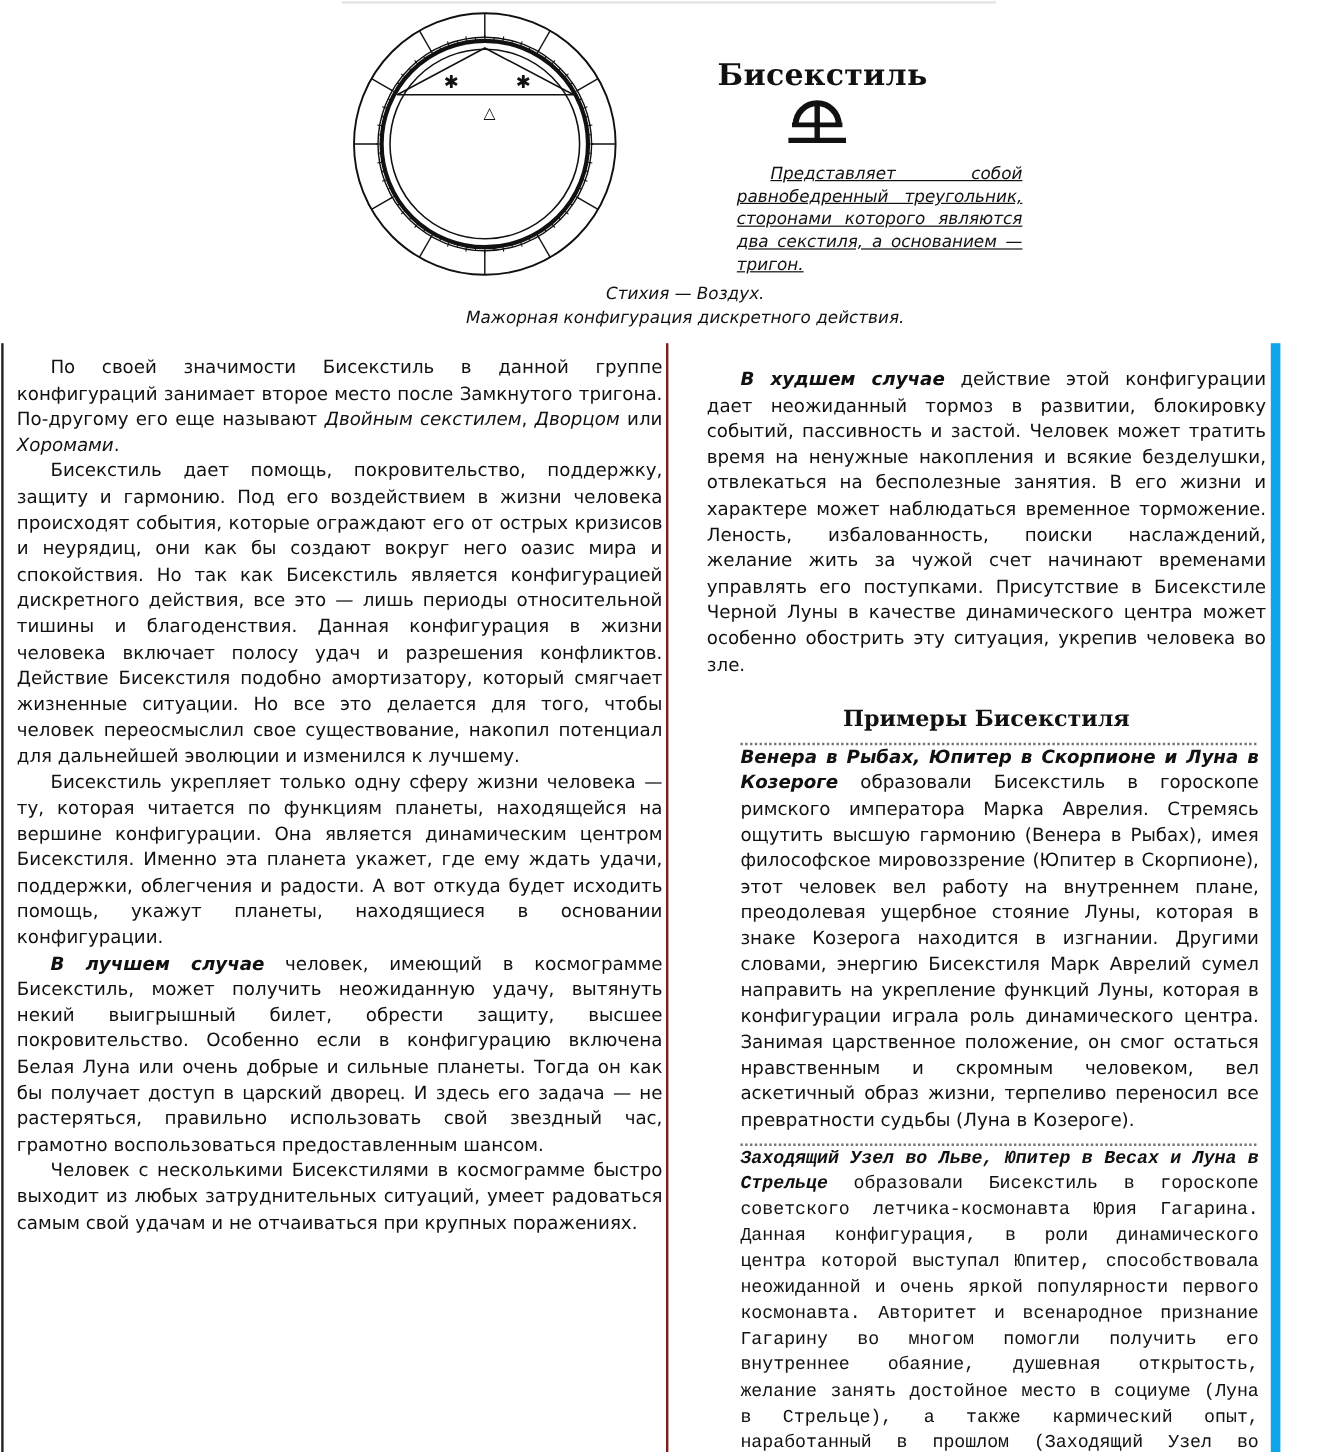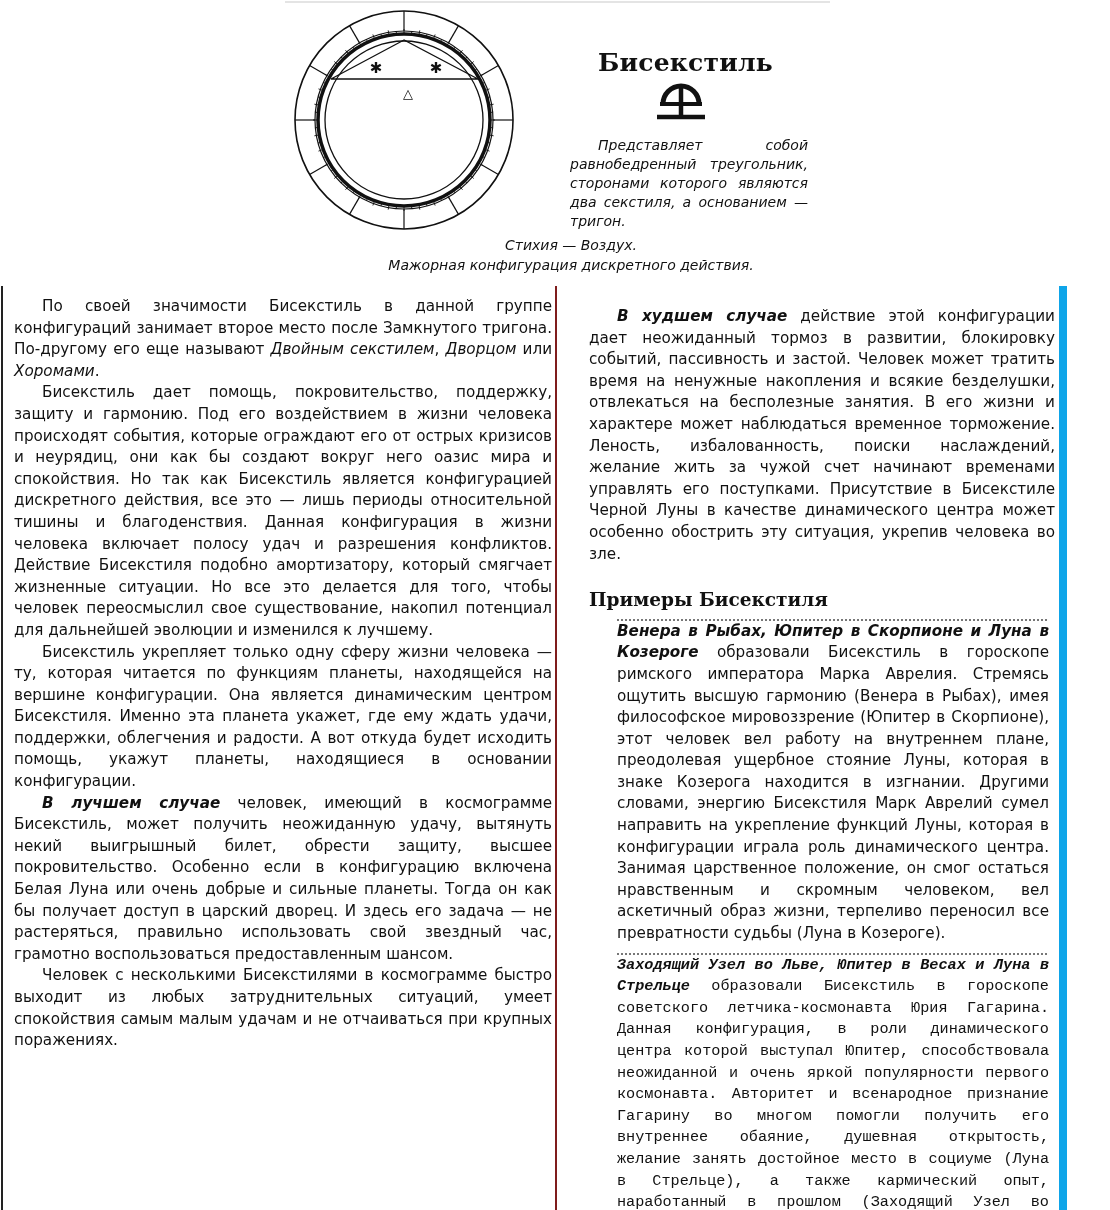--- a/index.html
+++ b/index.html
@@ -1,32 +1,32 @@
 <!DOCTYPE html>
 <html><head>
 <meta charset="utf-8">
 <style>
   html, body { margin:0; padding:0; background:#ffffff; }
   body { width:1110px; height:1210px; position:relative; overflow:hidden; color:#111; }
   .topline { position:absolute; left:285px; top:1px; width:545px; height:2px; background:#e4e4e4; }
   .wheel { position:absolute; left:292px; top:8px; width:224px; height:224px; }
   .title { position:absolute; left:598px; top:48px; font-family:"DejaVu Serif","Liberation Serif",serif; font-weight:bold; font-size:25px; letter-spacing:0.2px; }
   .glyph { position:absolute; left:655px; top:80px; width:52px; height:40px; }
-  .desc { position:absolute; left:570px; top:136px; width:238px; font-family:"DejaVu Sans","Liberation Sans",sans-serif; font-style:italic; font-size:14px; line-height:19px; text-align:justify; text-indent:28px; }
+  .desc { position:absolute; left:614px; top:136px; width:238px; font-family:"DejaVu Sans","Liberation Sans",sans-serif; font-style:italic; font-size:14px; line-height:19px; text-align:justify; text-indent:28px;text-decoration:underline; }
   .element-line { position:absolute; left:0; width:1110px; text-align:center; font-family:"DejaVu Sans","Liberation Sans",sans-serif; font-style:italic; font-size:14px; }
   .el1 { top:237px; left:16px; }
   .el2 { top:257px; left:16px; }
   .col { position:absolute; top:286px; height:924px; box-sizing:border-box; font-family:"DejaVu Sans","Liberation Sans",sans-serif; font-size:15.2px; line-height:21.6px; text-align:justify; }
   .col-left { left:1px; width:556px; border-left:2px solid #222; border-right:2px solid #7f1d1d; padding:10px 3px 12px 11px; }
   .col-right { left:577px; width:490px; border-right:8px solid #0ea5e9; padding:20px 4px 0 12px; }
   .col p { margin:0; text-indent:28px; }
   .col p.gap { }
   .col b.lead { font-style:italic; font-weight:bold; }
   .col i { font-style:italic; }
-  .examples-heading { text-align:left; font-family:"DejaVu Serif","Liberation Serif",serif; font-weight:bold; font-size:18.5px; margin:24px 0 8px 0; text-indent:0; }
+  .examples-heading { text-align:center; font-family:"DejaVu Serif","Liberation Serif",serif; font-weight:bold; font-size:18.5px; margin:24px 0 8px 0; text-indent:0; }
   .dotted { border-top:2px dotted #777; margin:0 8px 0 28px; height:0; }
   .example { padding-left:28px; padding-right:6px; text-indent:0 !important; margin:0; }
   .example-1 { margin-top:10px; }
   .example-2 { margin-top:8px;font-family:Liberation Mono, monospace; }
   .dotted-2 { margin-top:8px; }
 </style>
 </head>
 <body>
 
 <div class="topline"></div>
@@ -144,21 +144,21 @@
 <div class="desc">Представляет собой равнобедренный треугольник, сторонами которого являются два секстиля, а основанием — тригон.</div>
 
 <div class="element-line el1">Стихия — Воздух.</div>
 <div class="element-line el2">Мажорная конфигурация дискретного действия.</div>
 
 <div class="col col-left">
   <p><span>По своей значимости Бисекстиль в данной группе конфигураций занимает второе место после Замкнутого тригона. По-другому его еще называют </span><i>Двойным секстилем</i><span>, </span><i>Дворцом</i><span> или </span><i>Хоромами</i><span>.</span></p>
   <p>Бисекстиль дает помощь, покровительство, поддержку, защиту и гармонию. Под его воздействием в жизни человека происходят события, которые ограждают его от острых кризисов и неурядиц, они как бы создают вокруг него оазис мира и спокойствия. Но так как Бисекстиль является конфигурацией дискретного действия, все это — лишь периоды относительной тишины и благоденствия. Данная конфигурация в жизни человека включает полосу удач и разрешения конфликтов. Действие Бисекстиля подобно амортизатору, который смягчает жизненные ситуации. Но все это делается для того, чтобы человек переосмыслил свое существование, накопил потенциал для дальнейшей эволюции и изменился к лучшему.</p>
   <p>Бисекстиль укрепляет только одну сферу жизни человека — ту, которая читается по функциям планеты, находящейся на вершине конфигурации. Она является динамическим центром Бисекстиля. Именно эта планета укажет, где ему ждать удачи, поддержки, облегчения и радости. А вот откуда будет исходить помощь, укажут планеты, находящиеся в основании конфигурации.</p>
   <p class="gap"><b class="lead">В лучшем случае</b><span> человек, имеющий в космограмме Бисекстиль, может получить неожиданную удачу, вытянуть некий выигрышный билет, обрести защиту, высшее покровительство. Особенно если в конфигурацию включена Белая Луна или очень добрые и сильные планеты. Тогда он как бы получает доступ в царский дворец. И здесь его задача — не растеряться, правильно использовать свой звездный час, грамотно воспользоваться предоставленным шансом.</span></p>
-  <p>Человек с несколькими Бисекстилями в космограмме быстро выходит из любых затруднительных ситуаций, умеет спокойствия самым малым удачам и не отчаиваться при крупных поражениях.</p>
+  <p>Человек с несколькими Бисекстилями в космограмме быстро выходит из любых затруднительных ситуаций, умеет радоваться самым свой удачам и не отчаиваться при крупных поражениях.</p>
 </div>
 
 <div class="col col-right">
   <p><b class="lead">В худшем случае</b><span> действие этой конфигурации дает неожиданный тормоз в развитии, блокировку событий, пассивность и застой. Человек может тратить время на ненужные накопления и всякие безделушки, отвлекаться на бесполезные занятия. В его жизни и характере может наблюдаться временное торможение. Леность, избалованность, поиски наслаждений, желание жить за чужой счет начинают временами управлять его поступками. Присутствие в Бисекстиле Черной Луны в качестве динамического центра может особенно обострить эту ситуация, укрепив человека во зле.</span></p>
   <div class="examples-heading">Примеры Бисекстиля</div>
   <div class="dotted"></div>
   <p class="example example-1"><b class="lead">Венера в Рыбах, Юпитер в Скорпионе и Луна в Козероге</b><span> образовали Бисекстиль в гороскопе римского императора Марка Аврелия. Стремясь ощутить высшую гармонию (Венера в Рыбах), имея философское мировоззрение (Юпитер в Скорпионе), этот человек вел работу на внутреннем плане, преодолевая ущербное стояние Луны, которая в знаке Козерога находится в изгнании. Другими словами, энергию Бисекстиля Марк Аврелий сумел направить на укрепление функций Луны, которая в конфигурации играла роль динамического центра. Занимая царственное положение, он смог остаться нравственным и скромным человеком, вел аскетичный образ жизни, терпеливо переносил все превратности судьбы (Луна в Козероге).</span></p>
   <div class="dotted dotted-2"></div>
   <p class="example example-2"><b class="lead">Заходящий Узел во Льве, Юпитер в Весах и Луна в Стрельце</b><span> образовали Бисекстиль в гороскопе советского летчика-космонавта Юрия Гагарина. Данная конфигурация, в роли динамического центра которой выступал Юпитер, способствовала неожиданной и очень яркой популярности первого космонавта. Авторитет и всенародное признание Гагарину во многом помогли получить его внутреннее обаяние, душевная открытость, желание занять достойное место в социуме (Луна в Стрельце), а также кармический опыт, наработанный в прошлом (Заходящий Узел во Льве).</span></p>
 </div>

